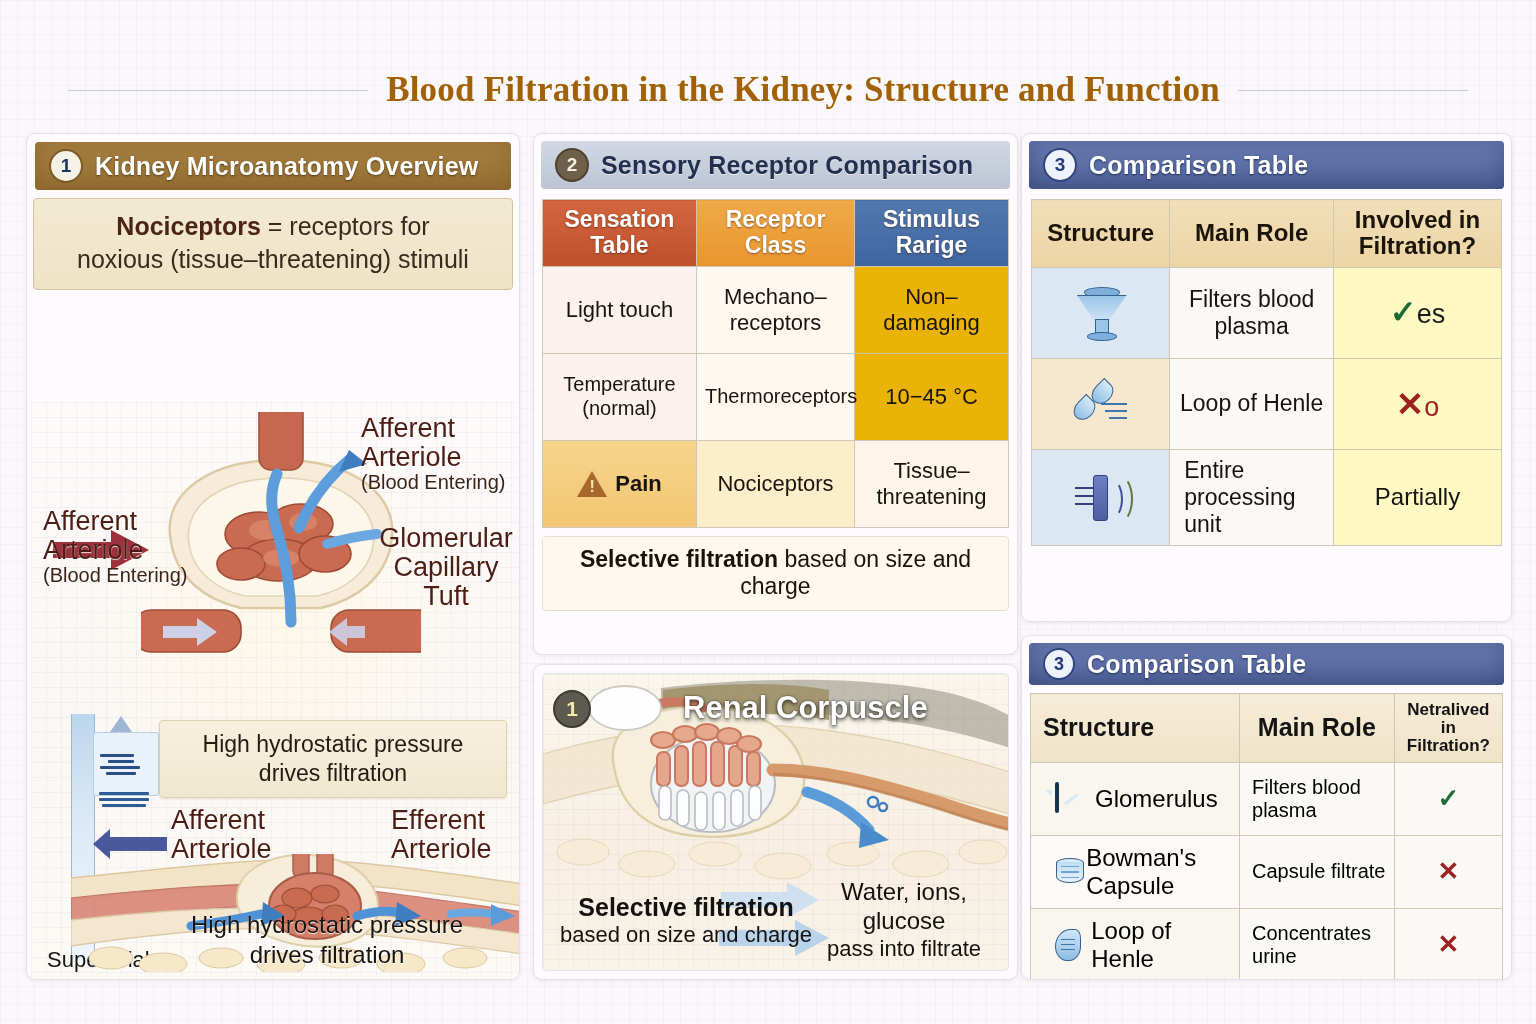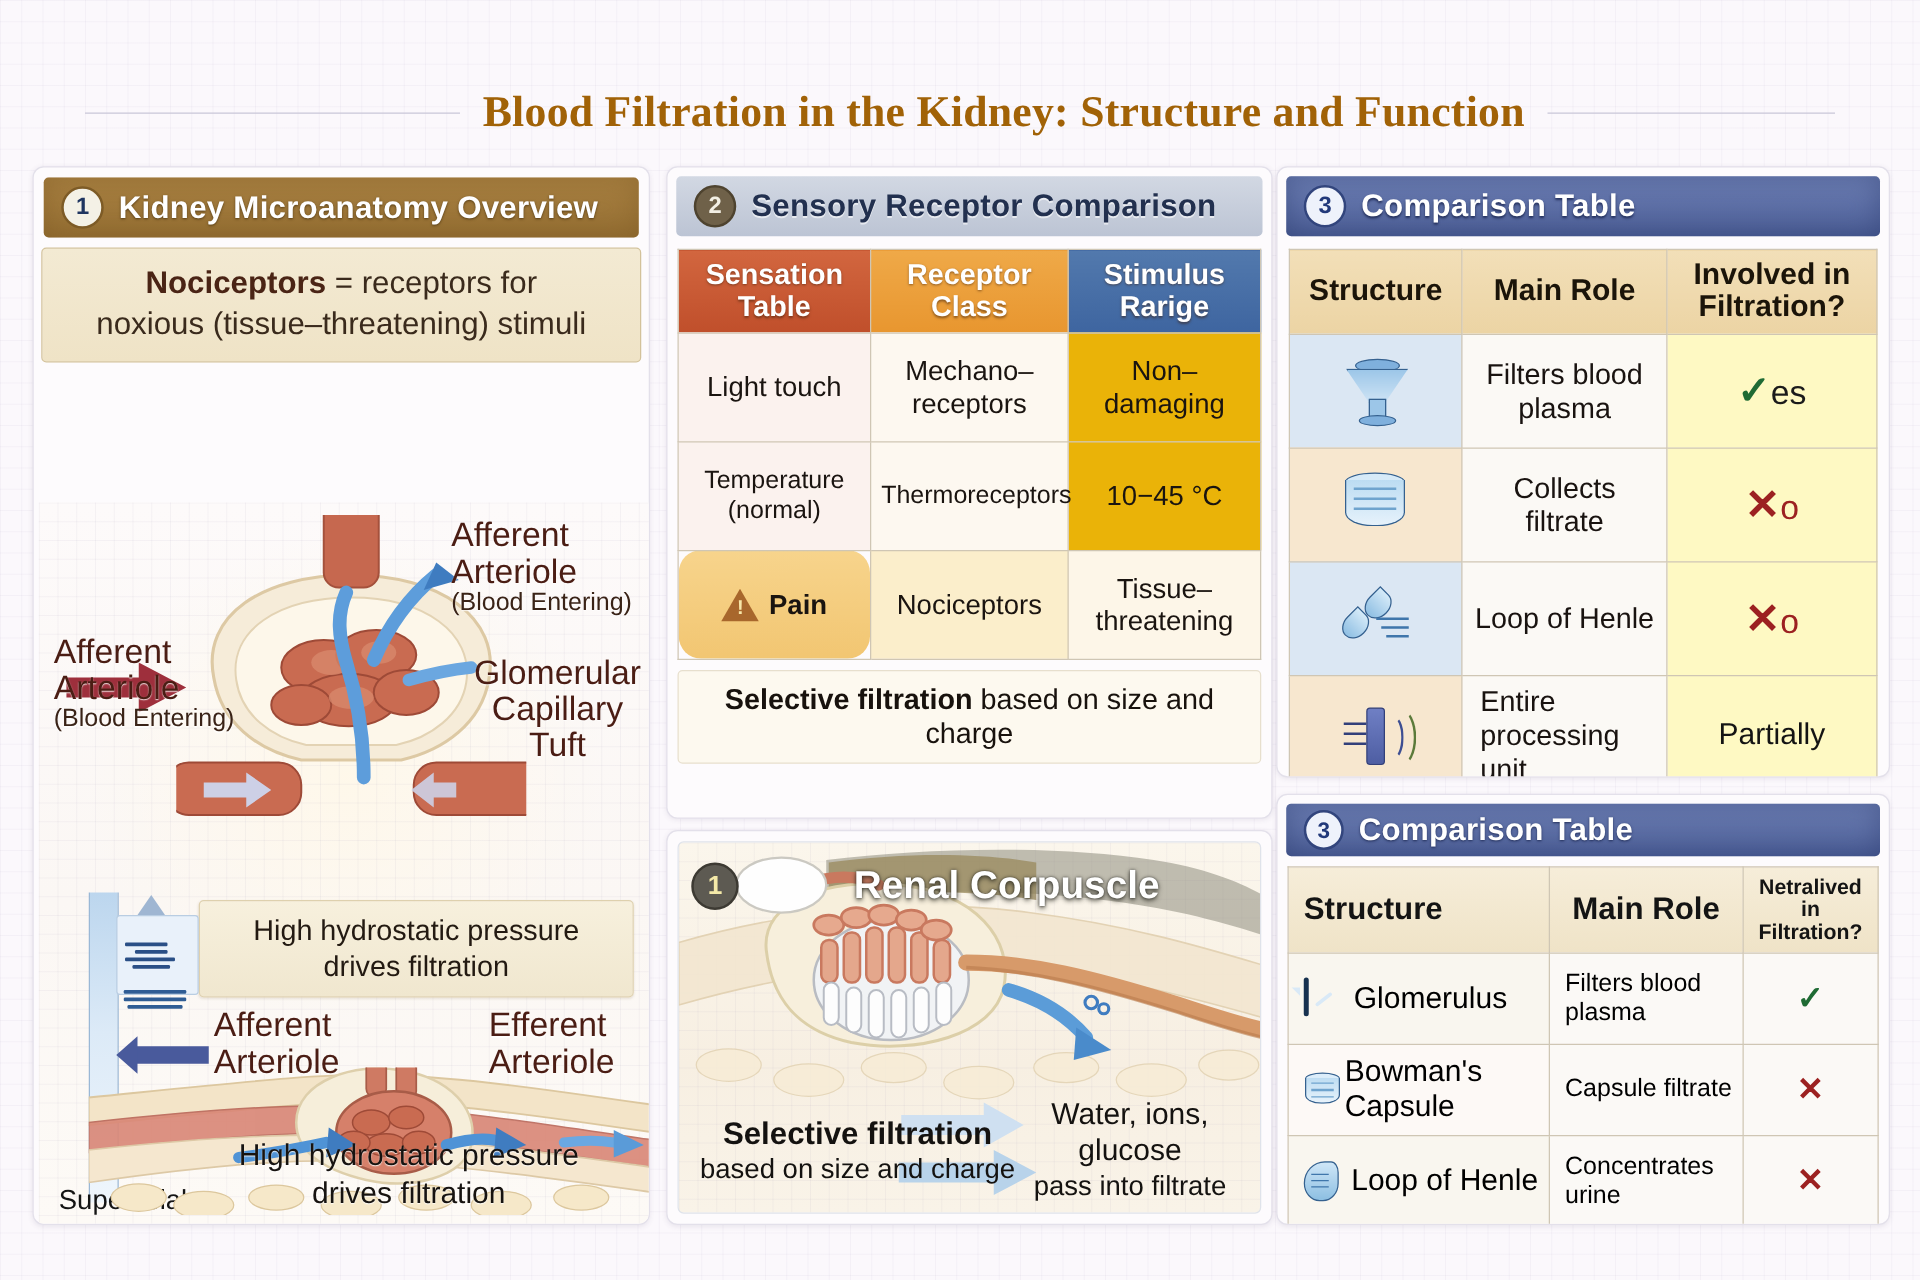--- a/index.html
+++ b/index.html
@@ -192,21 +192,21 @@
     text-shadow:0 1px 2px rgba(60,30,10,.55);
     border-color:#b9ae98;
   }
   .sens th.c1{background:linear-gradient(180deg,#d2663f 0%,#c04f2b 100%);}
   .sens th.c2{background:linear-gradient(180deg,#efa948 0%,#e8962f 100%);}
   .sens th.c3{background:linear-gradient(180deg,#5279ad 0%,#3e65a0 100%);}
   .sens td{font-size:22px;color:#1a1410;line-height:1.18;height:72px;}
   .sens td.c1{background:#fbf2ee;}
   .sens td.c2{background:#fdf8f0;}
   .sens td.c3{background:#eab308;}
-  .sens tr.pain td.c1{background:linear-gradient(180deg,#f7d48c 0%,#f2c672 100%);font-weight:bold;border-radius:18px;}
+  .sens tr.pain td.c1{background:linear-gradient(180deg,#f7d48c 0%,#f2c672 100%);font-weight:bold;}
   .sens tr.pain td.c2{background:#fbeecb;}
   .sens tr.pain td.c3{background:#fdf6e8;}
   .pain-cell{display:flex;align-items:center;justify-content:center;gap:8px;}
   .warn-tri{
     width:0;height:0;border-left:15px solid transparent;border-right:15px solid transparent;
     border-bottom:26px solid #a8672c;position:relative;
   }
   .warn-tri:after{
     content:"!";position:absolute;left:-4px;top:8px;width:8px;text-align:center;
     color:#f7e6a8;font-size:16px;font-weight:bold;line-height:1;
@@ -233,21 +233,21 @@
   .cmp td.ic{width:128px;}
   .yes-mark{color:#1f6b34;font-weight:bold;}
   .no-mark{color:#9c2121;font-weight:bold;}
 
   
   .cmp2 th{
     background:linear-gradient(180deg,#f6edd9 0%,#efe3c7 100%);
     color:#141414;font-weight:bold;border-color:#cfd6e0;padding:9px 8px;
   }
   .cmp2 td{border-color:#d2d9e3;background:#fbf9f6;height:58px;}
-  .cmp2 td.st{text-align:left;padding-left:12px;font-size:24px;background:#f9f6ef;}
+  .cmp2 td.st{text-align:left;padding-left:24px;font-size:24px;background:#f9f6ef;}
   .cmp2 tr:nth-child(even) td.st{background:#fdf9f6;}
   .cmp2 td.role2{text-align:left;padding-left:12px;font-size:20px;line-height:1.14;}
   .cmp2 td.ans2{font-size:26px;}
   .st-inner{display:flex;align-items:center;gap:10px;}
 
   
   .ic-funnel{width:52px;height:56px;margin:0 auto;position:relative;}
   .ic-funnel .top{position:absolute;left:9px;top:2px;width:34px;height:9px;border-radius:50%;background:#7fb0dd;border:1.5px solid #35618f;}
   .ic-funnel .body{position:absolute;left:2px;top:10px;width:48px;height:26px;background:linear-gradient(180deg,#9cc6e8,#cfe4f5);border:1.5px solid #35618f;clip-path:polygon(0 0,100% 0,62% 100%,38% 100%);}
   .ic-funnel .stem{position:absolute;left:20px;top:34px;width:12px;height:18px;background:#9cc6e8;border:1.5px solid #35618f;}
@@ -594,38 +594,20 @@
           </td>
           <td class="role">
             <span>Filters blood</span><br><span>plasma</span>
           </td>
           <td class="ans">
             <span class="yes-mark" style="font-size:32px;">✓</span><span style="font-size:27px;color:#1b1b1b;">es</span>
           </td>
         </tr>
         <tr>
           <td class="ic">
-            <div class="ic-cyl">
-                <div class="c-top"></div>
-                <div class="c-body">
-                  <i></i>
-                  <i></i>
-                  <i></i>
-                </div>
-              </div>
-          </td>
-          <td class="role">
-            <span>Collects</span><br><span>filtrate</span>
-          </td>
-          <td class="ans">
-            <span class="no-mark" style="font-size:34px;">✕</span><span style="font-size:27px;color:#9c2121;">o</span>
-          </td>
-        </tr>
-        <tr>
-          <td class="ic">
             <div class="ic-drops">
               <div class="d d1"></div>
                 <div class="d d2"></div>
               <div class="ln" style="top:24px;width:26px;"></div>
                 <div class="ln" style="top:31px;width:22px;"></div>
                 <div class="ln" style="top:38px;width:18px;"></div>
             </div>
           </td>
           <td class="role">Loop of Henle</td>
           <td class="ans">

